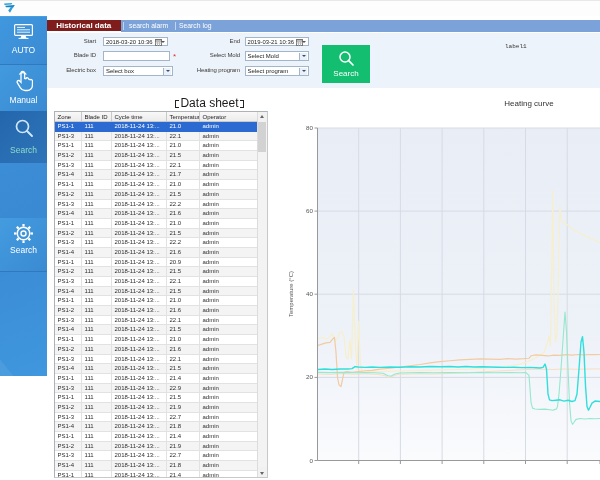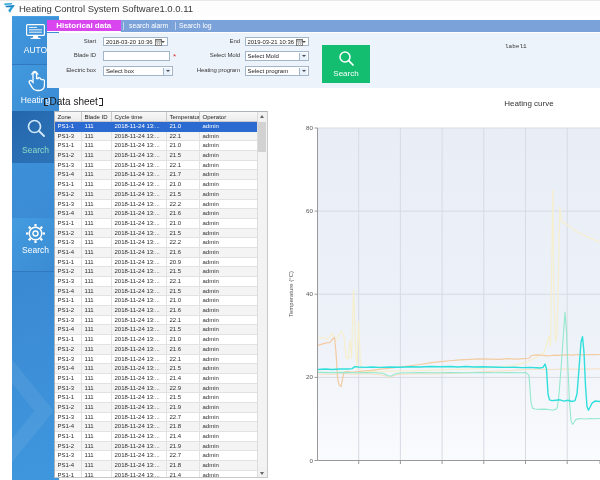--- a/index.html
+++ b/index.html
@@ -4,48 +4,48 @@
 html,body { width:600px; height:480px; overflow:hidden; background:#fff;
   font-family:"Liberation Sans", sans-serif; }
 #app { position:relative; width:600px; height:480px; }
 .abs { position:absolute; }
 
 
 #titlebar { left:0; top:0; width:600px; height:16px; background:#fdfdfd; border-top:1px solid #e8e8e8; }
 #title { left:19px; top:2.5px; font-size:9.5px; color:#3a3a3a; }
 
 
-#sidebar { left:12px; top:16px; width:47px; height:464px; background:linear-gradient(160deg,#47a2e4 0%,#3c90d8 30%,#3a89d3 55%,#3f97dd 100%); }
+#sidebar { left:0; top:16px; width:47px; height:360px; background:linear-gradient(160deg,#47a2e4 0%,#3c90d8 30%,#3a89d3 55%,#3f97dd 100%); }
 .sideitem { position:absolute; left:0; width:47px; text-align:center; color:#fff; }
 .sideitem .lbl { position:absolute; width:47px; text-align:center; font-size:8.5px; color:#fff; }
 #it-auto { top:1px; height:47px; background:linear-gradient(135deg,#4098de,#3a8ad2); }
 #it-manual { top:48px; height:47px; background:linear-gradient(135deg,#429ade,#3a8ad2); border-top:1px solid #3079be; }
 #it-search { top:95px; height:52px; background:linear-gradient(135deg,#2466ac,#2e74b8); }
 #it-set { top:147px; height:55px; background:linear-gradient(135deg,#429ade,#3a8ad2); }
 #it-system { top:202px; height:54px; background:linear-gradient(135deg,#449cdf,#3a8ad2); border-bottom:1px solid #3079be; }
 #chev { left:0; top:340px; }
 
 
 #tabbar { left:47px; top:19.5px; width:553px; height:12px; background:#7ba2d9; }
 .tab { position:absolute; top:0; height:12px; color:#fff; font-size:7px; line-height:12.5px; }
-#tab1 { left:0px; width:73.5px; background:#d946ef; text-align:center; font-weight:bold; font-size:8px; border-bottom:1.5px solid #fff; }
+#tab1 { left:0px; width:73.5px; background:#7f1d1d; text-align:center; font-weight:bold; font-size:8px; border-bottom:1.5px solid #fff; }
 .tsep { position:absolute; top:2px; height:8px; width:1px; background:rgba(255,255,255,0.55); }
 
 
 #formarea { left:47px; top:33px; width:553px; height:55px; background:#edf3fa; }
 .flabel { position:absolute; font-size:6px; color:#3c3c3c; text-align:right; letter-spacing:-0.1px; }
 .finput { position:absolute; background:#fff; border:1px solid #a3b6c9; font-size:6px; color:#222; line-height:8px; padding-left:2px; white-space:nowrap; }
 .combosq { position:absolute; right:0.5px; top:0.5px; width:8.5px; height:7.5px; background:#e9f2fb; border-left:1px solid #a3b6c9; }
 .combosq:after { content:""; position:absolute; left:2.2px; top:2.8px; border-left:2px solid transparent; border-right:2px solid transparent; border-top:2.5px solid #444c5a; }
 #searchbtn { left:322px; top:45px; width:48px; height:38px; background:#14be71; color:#fff; text-align:center; }
 #searchbtn .txt { position:absolute; left:0; top:24px; width:48px; font-size:8px; }
 #label1 { left:505px; top:42.5px; font-size:6px; font-family:"Liberation Mono",monospace; color:#333; }
 
 
-#dstitle { left:44px; top:96px; width:200px; text-align:left; font-size:10px; color:#1a1a1a; }
+#dstitle { left:44px; top:96px; width:200px; text-align:right; font-size:12px; color:#1a1a1a; }
 .brk { display:inline-block; width:4px; height:8px; vertical-align:-1px; }
 .brkl { border-left:1.6px solid #222; border-top:1.6px solid #222; border-bottom:1.6px solid #222; margin-right:1.5px; }
 .brkr { border-right:1.6px solid #222; border-top:1.6px solid #222; border-bottom:1.6px solid #222; margin-left:1.5px; }
 #dstable { left:54px; top:110.5px; width:213.5px; height:367px; border:1px solid #adb2b8; border-right-color:#c8c8c8; border-bottom-color:#c8c8c8; background:#fff; overflow:hidden; }
 #thead { position:absolute; left:0; top:0; width:202.5px; height:10.5px; background:linear-gradient(#f8f8f8,#ececec); border-bottom:1px solid #c9c9c9; display:flex; }
 #thead div { border-right:1px solid #c9c9c9; font-size:6px; color:#222; padding-left:2.5px; line-height:10px; overflow:hidden; white-space:nowrap; }
 #tbody { position:absolute; left:0; top:10.5px; width:202.5px; }
 .r { display:flex; height:9.7px; background:#fff; }
 .r.alt { background:#f4f4f4; }
 .r.sel { background:#2b6ad0; }
@@ -62,40 +62,39 @@
 #chartsvg { left:280px; top:90px; }
 </style></head>
 <body>
 <div id="app">
   <div class="abs" id="titlebar"></div>
   <svg class="abs" style="left:3px;top:2px" width="14" height="12" viewBox="0 0 14 12">
     <path d="M1.2,1.6 L9.4,1.0 L8.4,2.6 L1.5,2.9 Z" fill="#27a2da"></path>
     <path d="M2.2,3.8 L11.8,3.0 L10.2,5.6 L7.4,5.2 L3.0,5.3 Z" fill="#1781c4"></path>
     <path d="M10.6,4.4 L7.0,10.8 L5.2,8.6 L7.8,5.0 Z" fill="#2d9fd4"></path>
   </svg>
-  <div class="abs" id="title">Heating Control System Software1.0.0.11</div>
 
   <div class="abs" id="sidebar">
     <div class="sideitem" id="it-auto">
       <svg style="position:absolute;left:14px;top:7px" width="19" height="15" viewBox="0 0 19 15">
         <rect x="0.6" y="0.6" width="17.8" height="10.8" rx="1" fill="none" stroke="#fff" stroke-width="1.2"></rect>
         <line x1="3" y1="3.4" x2="11" y2="3.4" stroke="#fff" stroke-width="0.9"></line>
         <line x1="3" y1="5.8" x2="16" y2="5.8" stroke="#fff" stroke-width="0.9"></line>
         <line x1="3" y1="8.2" x2="16" y2="8.2" stroke="#fff" stroke-width="0.9"></line>
         <path d="M7.5,11.4 L6.6,14 L12.4,14 L11.5,11.4 Z" fill="#fff"></path>
         <line x1="4.5" y1="14.4" x2="14.5" y2="14.4" stroke="#fff" stroke-width="1"></line>
       </svg>
       <div class="lbl" style="top:27.5px">AUTO</div>
     </div>
     <div class="sideitem" id="it-manual">
       <svg style="position:absolute;left:14px;top:5px" width="19" height="22" viewBox="0 0 19 22">
         <path d="M7,9 L7,3.2 a1.8,1.8 0 0 1 3.6,0 L10.6,8.5 l1.2,0.3 a1.6,1.6 0 0 1 3.1,0.5 l1.4,0.4 a1.5,1.5 0 0 1 2.2,1.3 L18.4,15.5 a5,5 0 0 1 -5,5 L11,20.5 a5.5,5.5 0 0 1 -4.6,-2.6 L3.4,12.9 a1.5,1.5 0 0 1 2.4,-1.8 L7,12.4 Z" fill="none" stroke="#fff" stroke-width="1.3"></path>
         <path d="M5.2,4.5 a4.4,4.4 0 0 1 7.2,0" fill="none" stroke="#fff" stroke-width="1.1"></path>
       </svg>
-      <div class="lbl" style="top:30px">Heating</div>
+      <div class="lbl" style="top:30px">Manual</div>
     </div>
     <div class="sideitem" id="it-search">
       <svg style="position:absolute;left:14px;top:7px" width="20" height="20" viewBox="0 0 20 20">
         <circle cx="8.5" cy="8.5" r="6" fill="none" stroke="#cfe8f8" stroke-width="1.7"></circle>
         <line x1="13" y1="13" x2="18" y2="18" stroke="#cfe8f8" stroke-width="1.9" stroke-linecap="round"></line>
       </svg>
       <div class="lbl" style="top:33.5px;color:#8fdcc8">Search</div>
     </div>
     <div class="sideitem" id="it-system">
       <svg style="position:absolute;left:13px;top:5px" width="21" height="21" viewBox="0 0 21 21">

